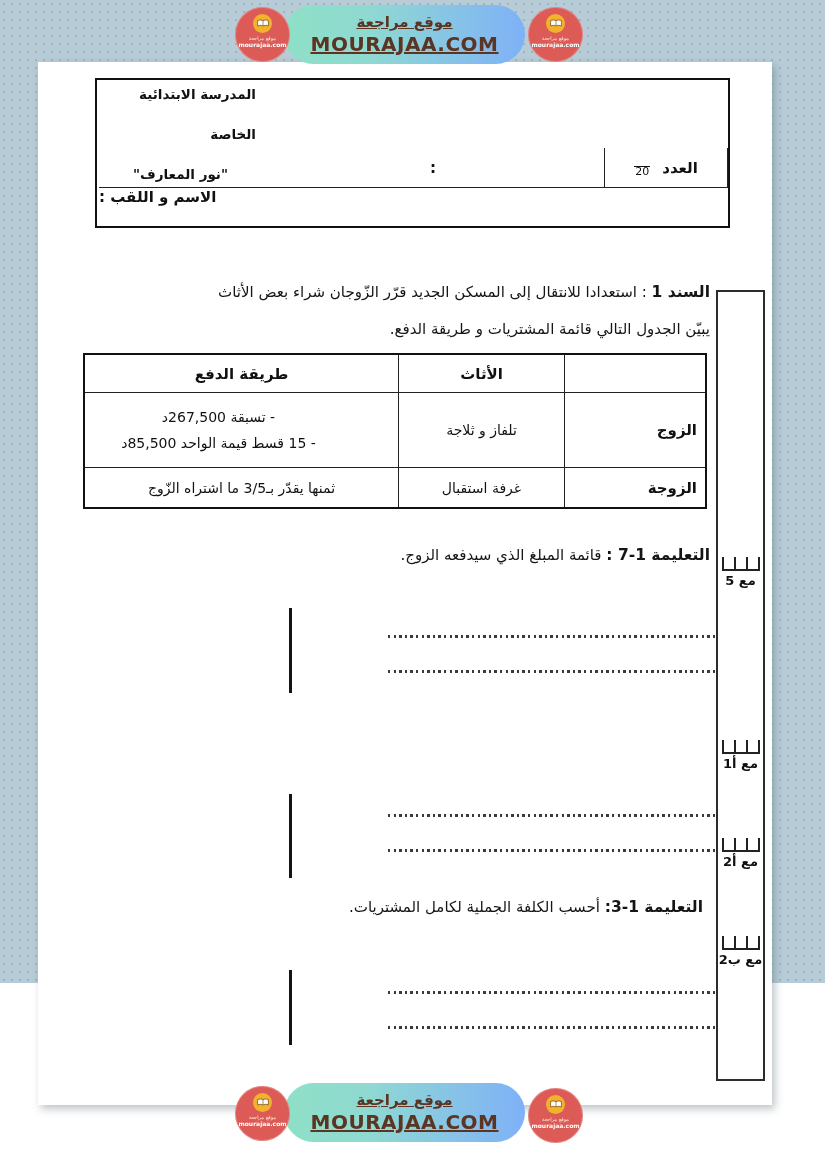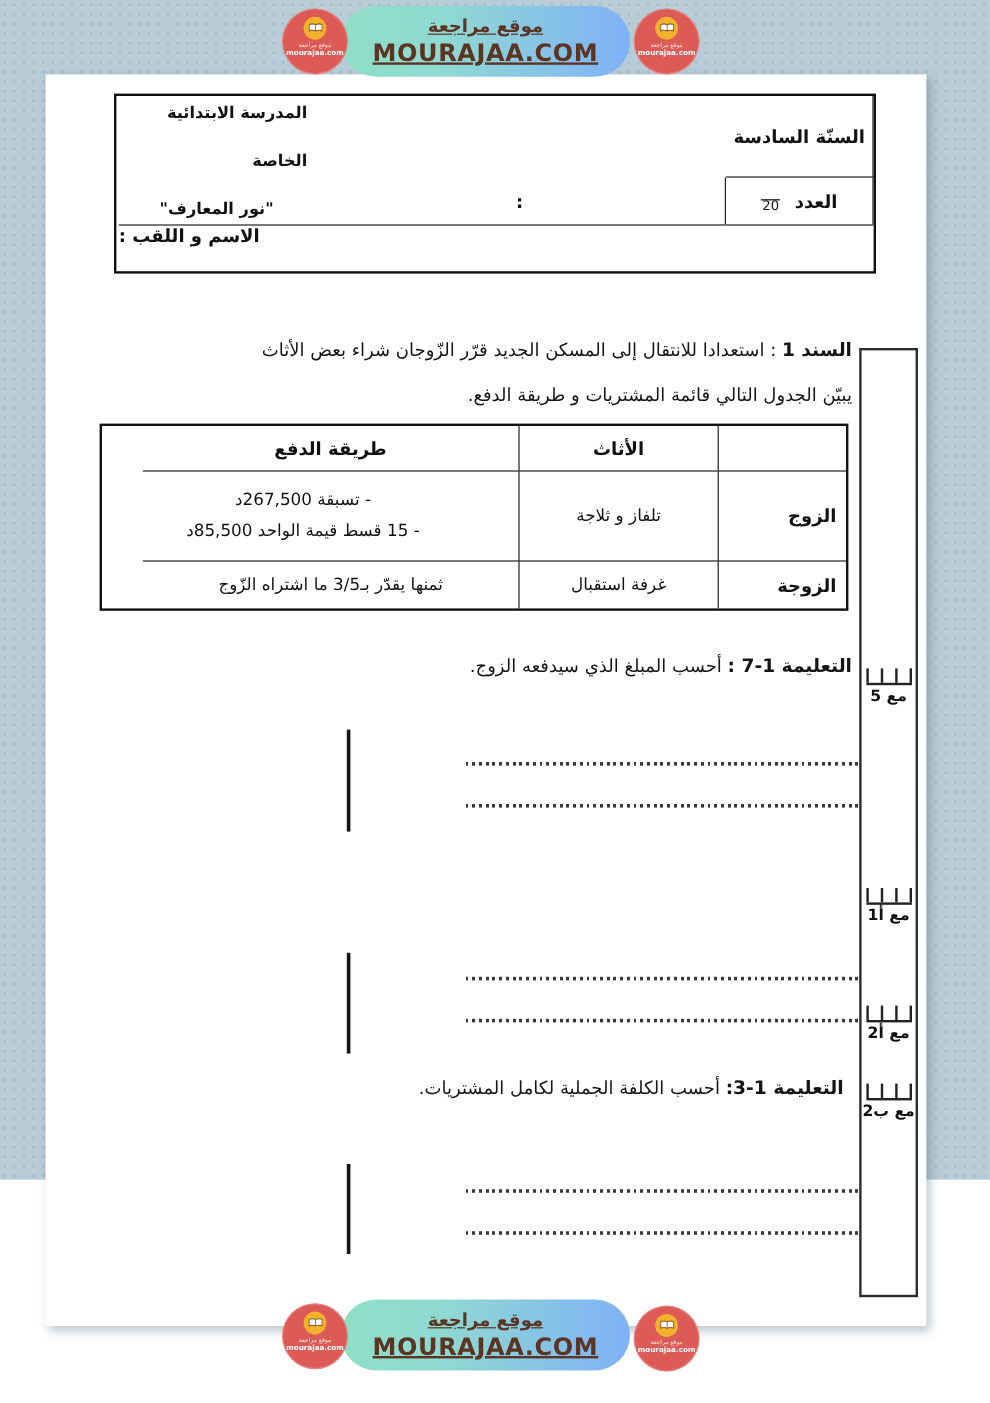--- a/index.html
+++ b/index.html
@@ -43,21 +43,21 @@
   .frac .bar{width:16px;height:7px;border-bottom:1.5px solid #111;}
 
   
   .intro{position:absolute;left:170px;top:274px;width:540px;direction:rtl;text-align:right;
     color:#151515;font-size:15px;line-height:37px;}
   .intro b{font-size:15.5px;}
 
   
   .buy-table{position:absolute;left:83px;top:353px;width:624px;border:2px solid #111;
     display:grid;grid-template-columns:314px 166px auto;grid-template-rows:38px 75px 39px;
-    box-sizing:border-box;color:#111;direction:ltr;padding-left:34px;}
+    box-sizing:border-box;color:#111;direction:ltr;}
   .buy-table>div{box-sizing:border-box;display:flex;align-items:center;justify-content:center;direction:rtl;}
   .bt-b{border-bottom:1.5px solid #222;}
   .bt-r{border-right:1.5px solid #222;}
   .bt-head{font-weight:700;font-size:15px;}
   .bt-pay1{flex-direction:column;align-items:flex-end;justify-content:center;padding-left:0;
     padding-right:46px;font-size:14px;line-height:26px;direction:rtl;}
   .bt-pay1 span{display:block;text-align:right;}
   .bt-cell{font-size:14px;}
   .bt-buyer{justify-content:flex-start !important;padding-right:8px;font-weight:700;font-size:15px;}
 
@@ -113,21 +113,20 @@
     </div>
     <div class="badge-t1">موقع مراجعة</div>
     <div class="badge-t2">mourajaa.com</div>
   </div>
 
   <div class="hdr-table" dir="rtl">
     <div class="cell-school">
       <span>المدرسة الابتدائية الخاصة</span>
       <span>"نور المعارف"</span>
     </div>
-    <div class="cell-grade">السنّة السادسة</div>
     <div class="cell-colon">:</div>
     <div class="cell-num" dir="rtl">
       <span>العدد</span>
       <span class="frac">
         <span class="bar"></span>
         <span>20</span>
       </span>
     </div>
     <div class="cell-name" dir="rtl">الاسم و اللقب :</div>
   </div>
@@ -150,21 +149,21 @@
     </div>
     <div class="bt-cell bt-b bt-r" style="grid-column:2;grid-row:2;">تلفاز و ثلاجة</div>
     <div class="bt-buyer bt-b" style="grid-column:3;grid-row:2;">الزوج</div>
 
     <div class="bt-cell bt-r" style="grid-column:1;grid-row:3;">ثمنها يقدّر بـ3/5 ما اشتراه الزّوج</div>
     <div class="bt-cell bt-r" style="grid-column:2;grid-row:3;">غرفة استقبال</div>
     <div class="bt-buyer" style="grid-column:3;grid-row:3;">الزوجة</div>
   </div>
 
   <div class="question q1">
-    <b>التعليمة 1-7 :</b><span> أحسب المبلغ الذي سيدفعه الزوج.</span>
+    <b>التعليمة 1-7 :</b><span> قائمة المبلغ الذي سيدفعه الزوج.</span>
   </div>
   <div class="vline" style="left:289px;top:608px;height:85px;"></div>
   <div class="dots" style="top:635px;"></div>
   <div class="dots" style="top:670px;"></div>
 
   <div class="vline" style="left:289px;top:794px;height:84px;"></div>
   <div class="dots" style="top:814px;"></div>
   <div class="dots" style="top:849px;"></div>
 
   <div class="question q3">
@@ -195,21 +194,21 @@
     </div>
     <div class="mark" style="top:546px;">
       <div class="comb">
           <i></i>
           <i></i>
           <i></i>
           <i></i>
         </div>
       <div class="mark-label">مع أ2</div>
     </div>
-    <div class="mark" style="top:611px;">
+    <div class="mark" style="top:644px;">
       <div class="comb">
           <i></i>
           <i></i>
           <i></i>
           <i></i>
         </div>
       <div class="mark-label">مع ب2</div>
     </div>
   </div>
 

